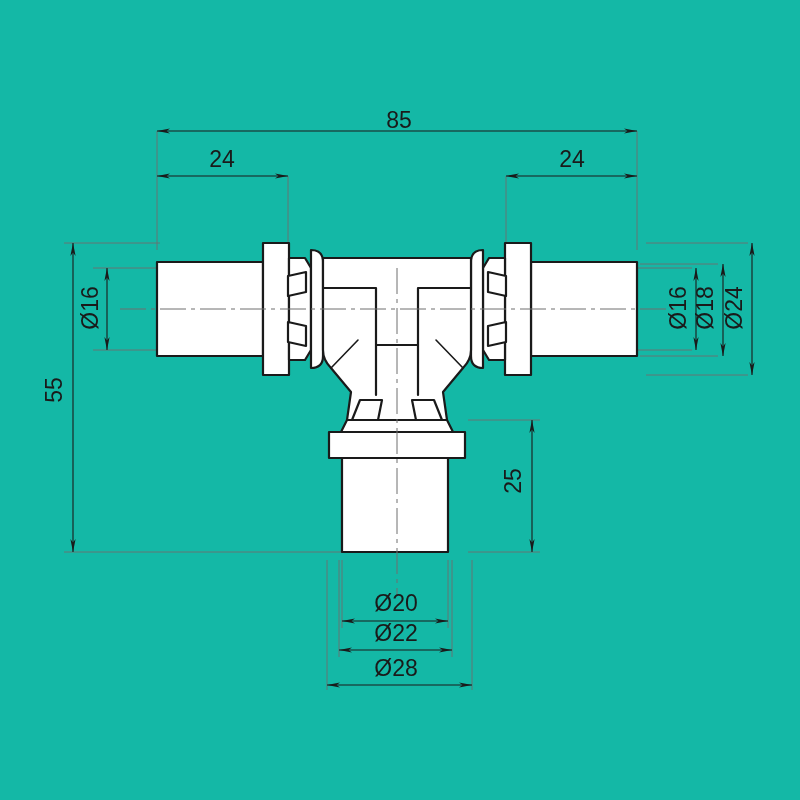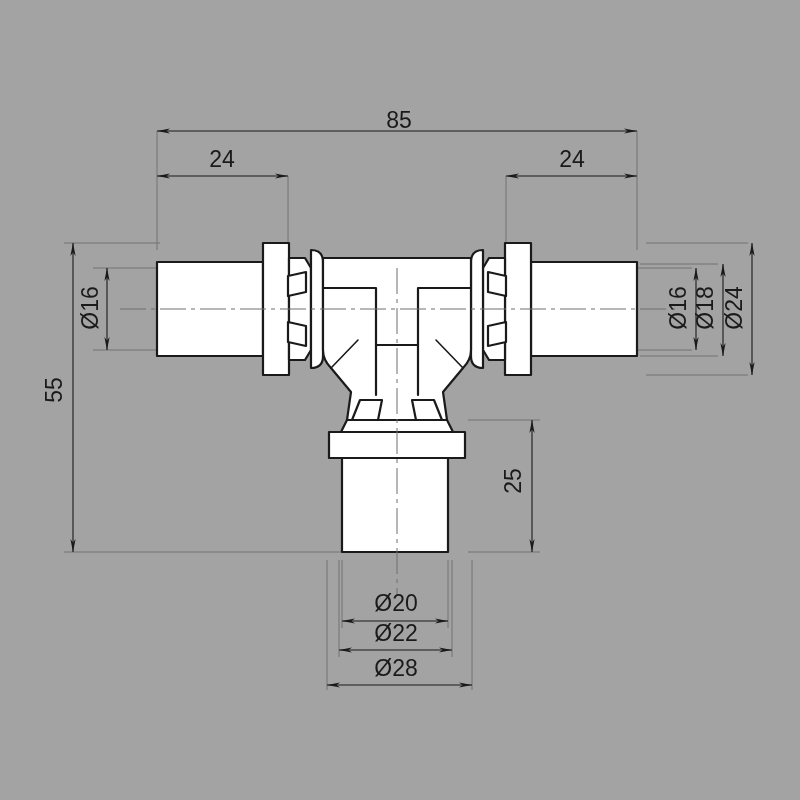--- a/index.html
+++ b/index.html
@@ -1,17 +1,17 @@
 <!DOCTYPE html>
 <html><head>
 <meta charset="utf-8">
 <style>
   html,body{margin:0;padding:0;background:#ffffff;}
   #stage{
-    position:relative;width:800px;height:800px;background:#a3a3a3;
+    position:relative;width:800px;height:800px;background:#14b8a6;
     font-family:"Liberation Sans",sans-serif;overflow:hidden;
   }
   #stage svg{display:block;}
   .dimtext{
     font-family:"Liberation Sans",sans-serif;
     font-size:23px;
     fill:#1a1a1a;
   }
 </style>
 </head>

